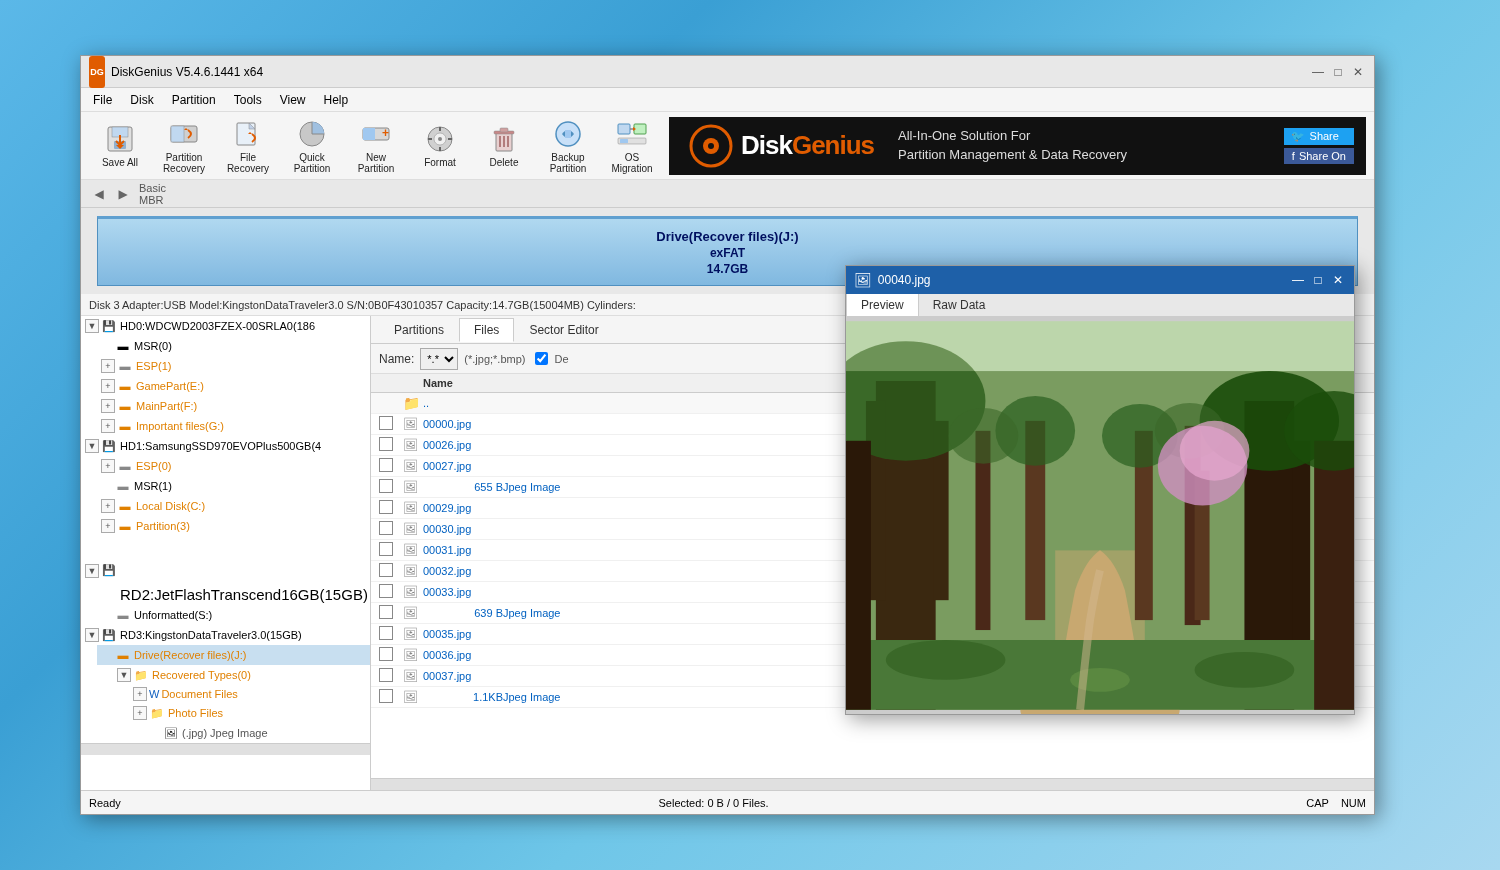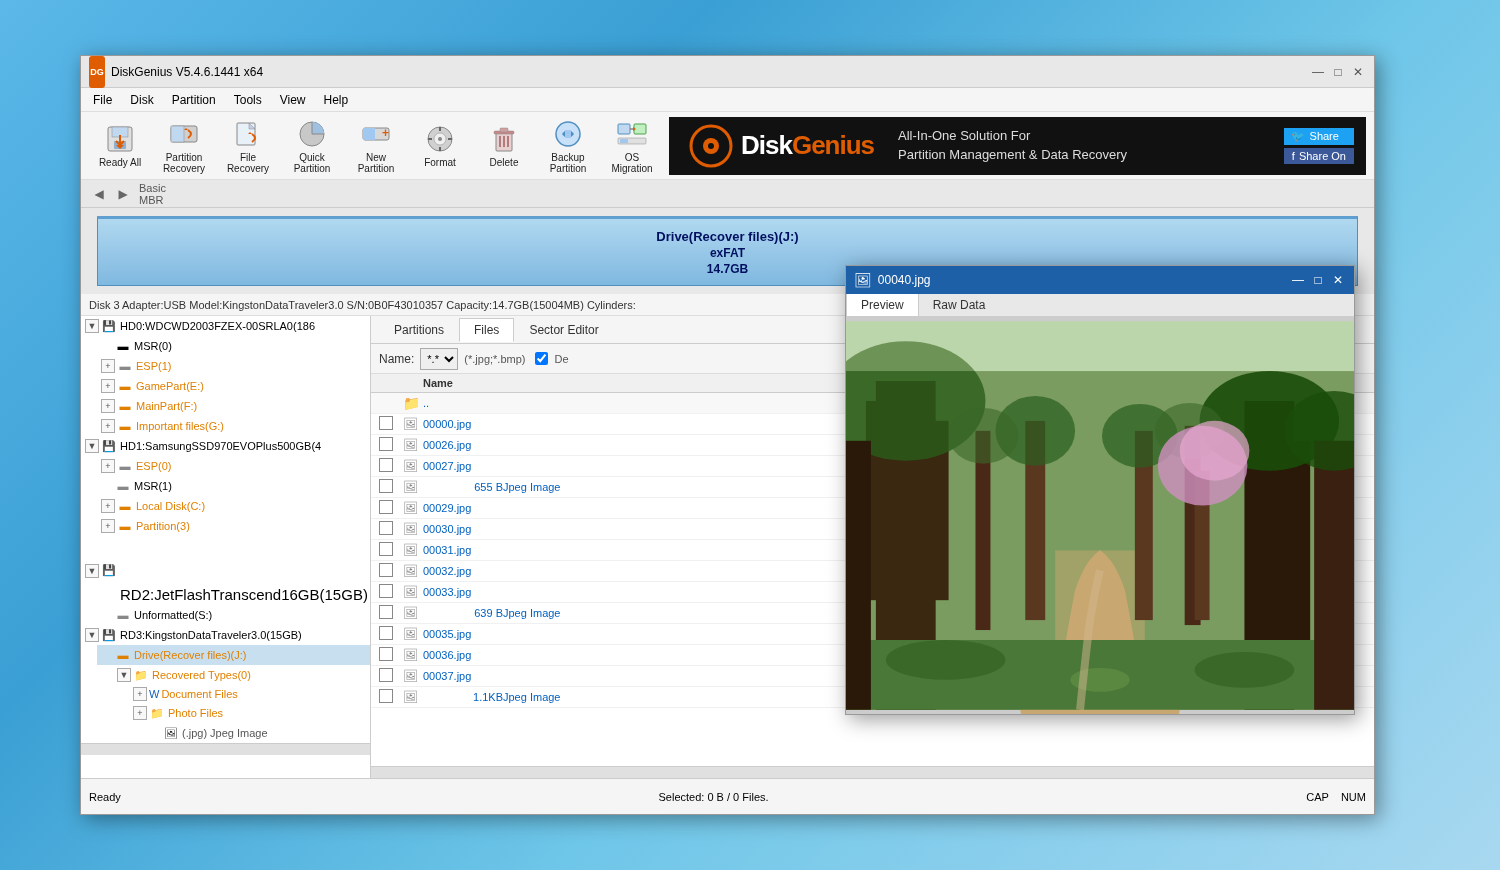--- a/index.html
+++ b/index.html
@@ -296,21 +296,21 @@
       flex-shrink: 0;
       display: inline-flex;
       align-items: center;
       justify-content: center;
       font-size: 11px;
     }
     .disk-icon { color: #888; }
     .folder-icon { color: #f0c040; }
     .status-bar {
       background: #f5f5f5;
-      height: 36px;
+      height: 24px;
       display: flex;
       align-items: center;
       padding: 0 8px;
       border-top: 1px solid #ccc;
       justify-content: space-between;
       font-size: 11px;
     }
     
     .preview-window {
       position: absolute;
@@ -408,21 +408,21 @@
     <div class="tool-btn">
       <div class="tool-icon">
         <svg viewBox="0 0 32 32" width="32" height="32">
           <rect x="4" y="4" width="24" height="24" rx="2" fill="#e0e0e0" stroke="#888" stroke-width="1"></rect>
           <rect x="8" y="4" width="16" height="10" fill="#c0d8f0" stroke="#888" stroke-width="0.5"></rect>
           <rect x="10" y="18" width="12" height="8" rx="1" fill="#90b0d0"></rect>
           <polygon points="16,22 20,26 12,26" fill="#e05c00" transform="rotate(180,16,24)"></polygon>
           <path d="M16 12 L16 22 M12 18 L16 22 L20 18" stroke="#e05c00" stroke-width="2" fill="none"></path>
         </svg>
       </div>
-      <span class="tool-label">Ready All</span>
+      <span class="tool-label">Save All</span>
     </div>
 
     <div class="tool-btn">
       <div class="tool-icon">
         <svg viewBox="0 0 32 32" width="32" height="32">
           <rect x="3" y="8" width="26" height="16" rx="2" fill="#d0d0d0" stroke="#888" stroke-width="1"></rect>
           <rect x="3" y="8" width="13" height="16" fill="#c0d8f0" stroke="#888" stroke-width="0.5"></rect>
           <path d="M20 12 Q26 16 20 20" stroke="#e05c00" stroke-width="2" fill="none"></path>
           <path d="M18 10 L20 12 L16 12Z" fill="#e05c00"></path>
         </svg>

